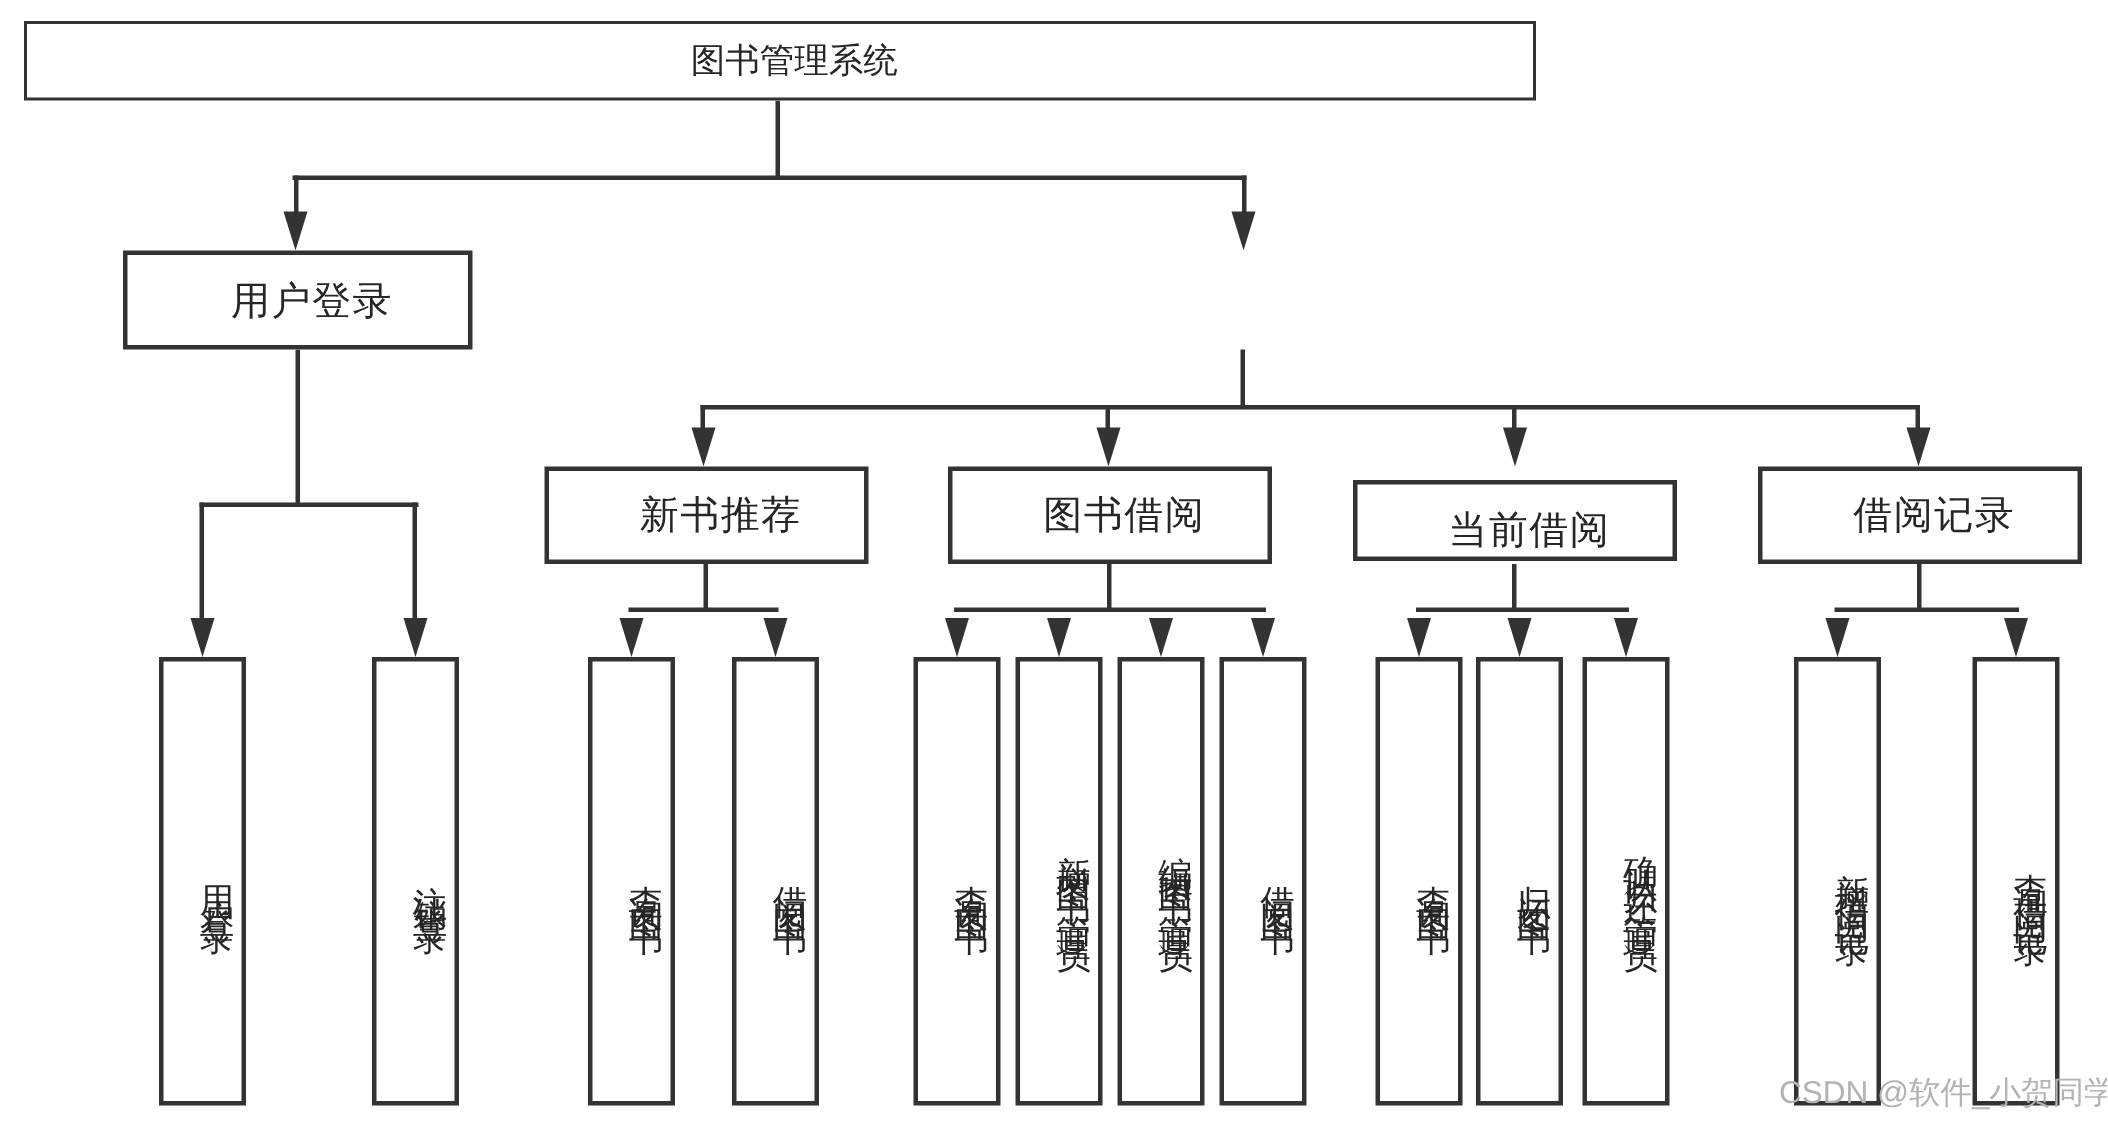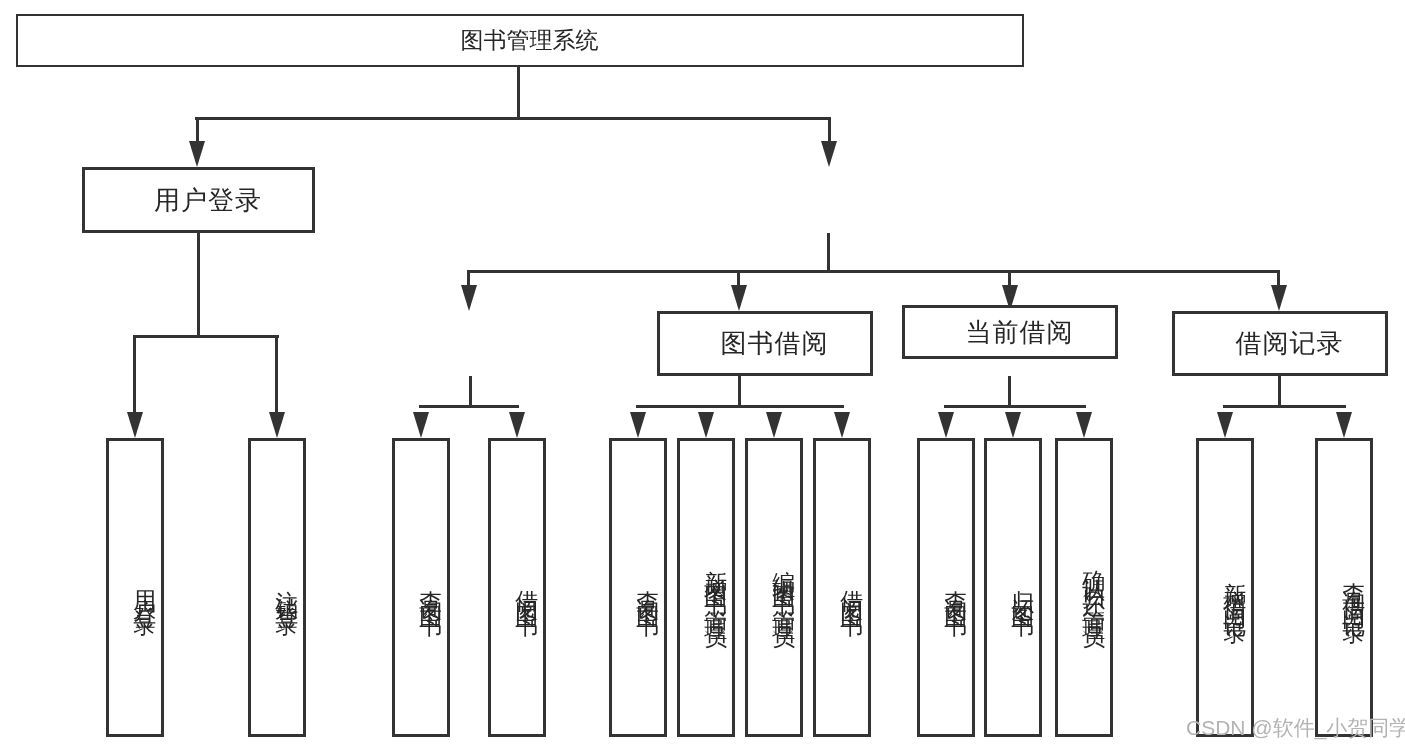--- a/index.html
+++ b/index.html
@@ -100,24 +100,27 @@
   <div class="arrow" style="left:1336px;top:412px;"></div>
 
   <div class="node root" style="left:16px;top:14px;width:1008px;height:53px;">
     <span>图书管理系统</span>
   </div>
 
   <div class="node lvl" style="left:82px;top:167px;width:233px;height:66px;">
     <span>用户登录</span>
   </div>
 
-  <div class="node lvl" style="left:657px;top:311px;width:216px;height:65px;">
+  <div class="node lvl" style="left:363px;top:311px;width:216px;height:65px;">
+    <span>新书推荐</span>
+  </div>
+  <div class="node lvl" style="left:632px;top:311px;width:216px;height:65px;">
     <span>图书借阅</span>
   </div>
-  <div class="node lvl" style="left:902px;top:305px;width:216px;height:54px;">
+  <div class="node lvl" style="left:902px;top:320px;width:216px;height:54px;align-items:flex-end;">
     <span>当前借阅</span>
   </div>
   <div class="node lvl" style="left:1172px;top:311px;width:216px;height:65px;">
     <span>借阅记录</span>
   </div>
 
   <div class="node leaf" style="left:106px;top:438px;width:58px;height:299px;">
     <span class="vtext">用户登录</span>
   </div>
   <div class="node leaf" style="left:248px;top:438px;width:58px;height:299px;">

